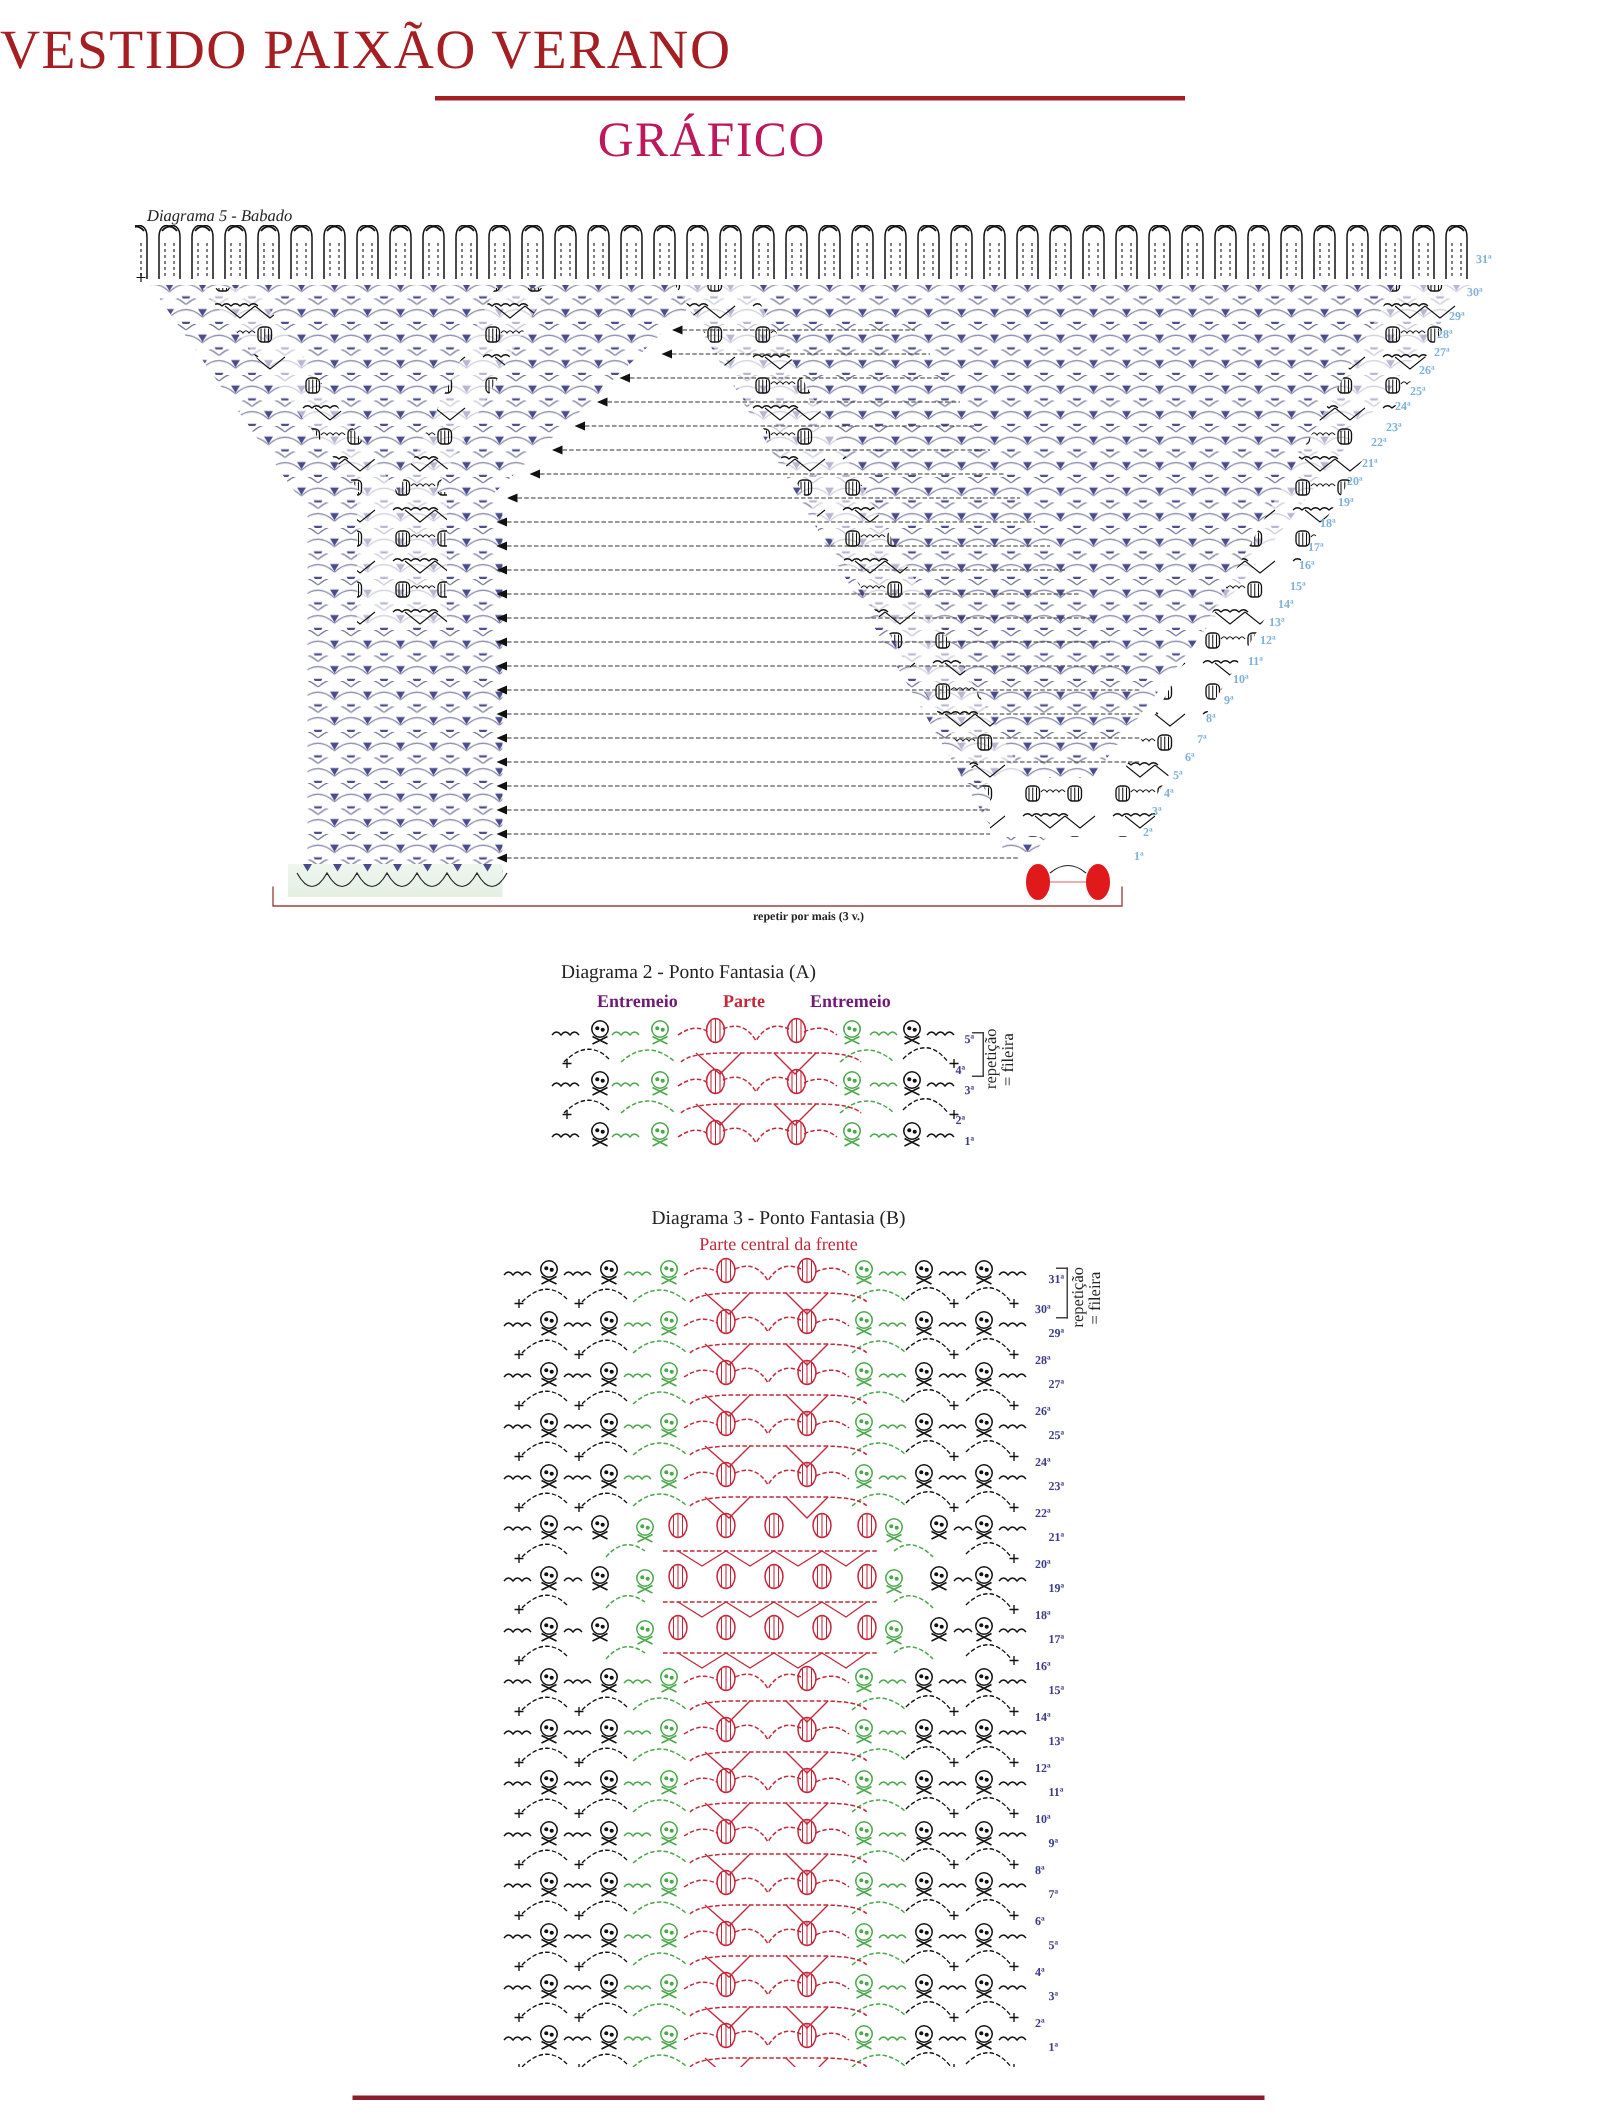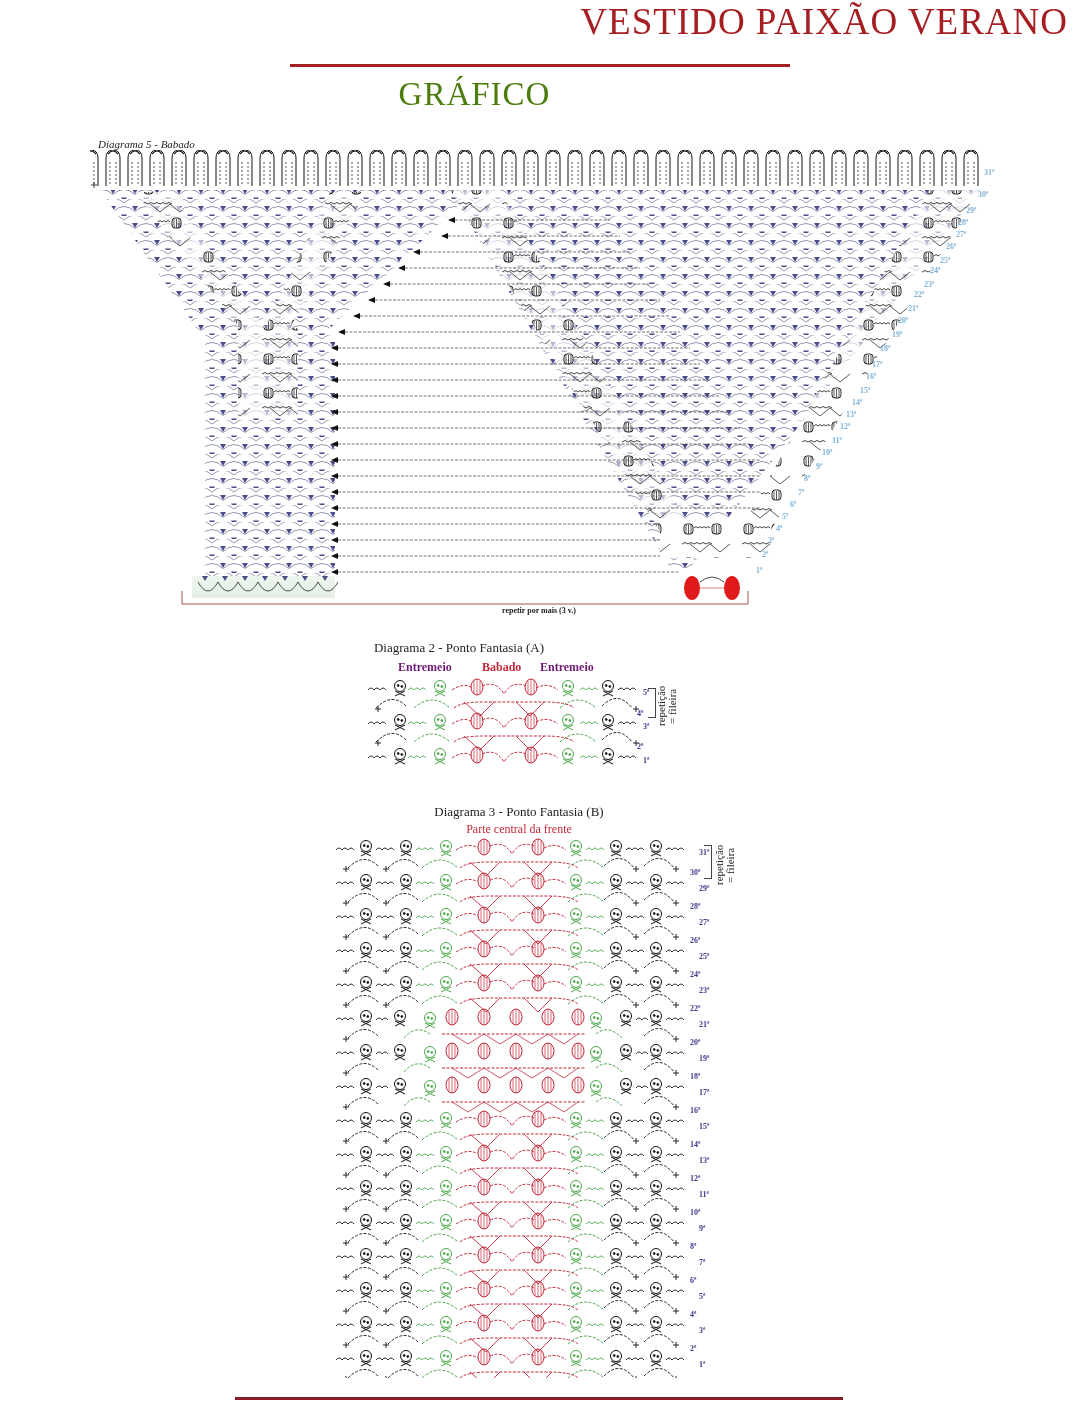--- a/index.html
+++ b/index.html
@@ -1,28 +1,28 @@
 <!DOCTYPE html>
 <html><head>
 <meta charset="utf-8">
 <style>
   * { box-sizing: border-box; margin: 0; padding: 0; }
   html, body { width: 1078px; height: 1418px; background: #ffffff; overflow: hidden; }
   body { position: relative; font-family: "Liberation Serif", "DejaVu Serif", serif; color: #111; }
 
   .title {
-    position: absolute; left: 0; width: 1068px; top: 0; text-align: right;
+    position: absolute; left: 0; width: 1068px; top: 12px; text-align: left;
     font-size: 37px; letter-spacing: 1px; color: #a51e22; font-weight: normal;
   }
   .title-rule {
     position: absolute; left: 290px; width: 500px; top: 64px; height: 3px; background: #a51e22;
   }
   .subtitle {
     position: absolute; left: 0; width: 949px; top: 76px; text-align: center;
-    font-size: 33px; letter-spacing: 1px; color: #4d7c0f;
+    font-size: 33px; letter-spacing: 1px; color: #be185d;
   }
 
   .diag-label { position: absolute; font-size: 11px; color: #222; font-style: italic; }
   .section-title { position: absolute; left: 0; width: 1078px; text-align: center; font-size: 13px; color: #222; }
   .legend { position: absolute; font-size: 12px; font-weight: bold; }
   .legend.green { color: #701a75; }
   .legend.red { color: #c4283a; }
   .sub-red { position: absolute; left: 0; width: 1078px; text-align: center; font-size: 12px; color: #c4283a; }
 
   .row-num { position: absolute; font-size: 8px; font-weight: bold; font-family: "Liberation Serif", serif; }
@@ -200,21 +200,21 @@
   <span class="row-num light" style="left:776px; top:524px;">4ª</span>
   <span class="row-num light" style="left:768px; top:536px;">3ª</span>
   <span class="row-num light" style="left:762px; top:550px;">2ª</span>
   <span class="row-num light" style="left:756px; top:566px;">1ª</span>
 </div>
 
 <div class="repeat-text" style="top:606px;">repetir por mais (3 v.)</div>
 
 <div class="section-title" style="top:640px; left:-80px;">Diagrama 2 - Ponto Fantasia (A)</div>
 <div class="legend green" style="left:398px; top:660px;">Entremeio</div>
-<div class="legend red" style="left:482px; top:660px;">Babado</div>
+<div class="legend red" style="left:482px; top:660px;">Parte</div>
 <div class="legend green" style="left:540px; top:660px;">Entremeio</div>
 
 <svg style="left:364px; top:678px;" width="290" height="92" viewBox="0 0 290 92">
   <defs>
     <g id="skull">
       <circle cx="0" cy="0" r="5.5" fill="none" stroke-width="1"></circle>
       <circle cx="-1.8" cy="-0.5" r="0.9"></circle>
       <circle cx="1.8" cy="0.5" r="0.9"></circle>
       <path d="M-5 5 L5 10 M5 5 L-5 10" stroke-width="1" fill="none"></path>
     </g>

